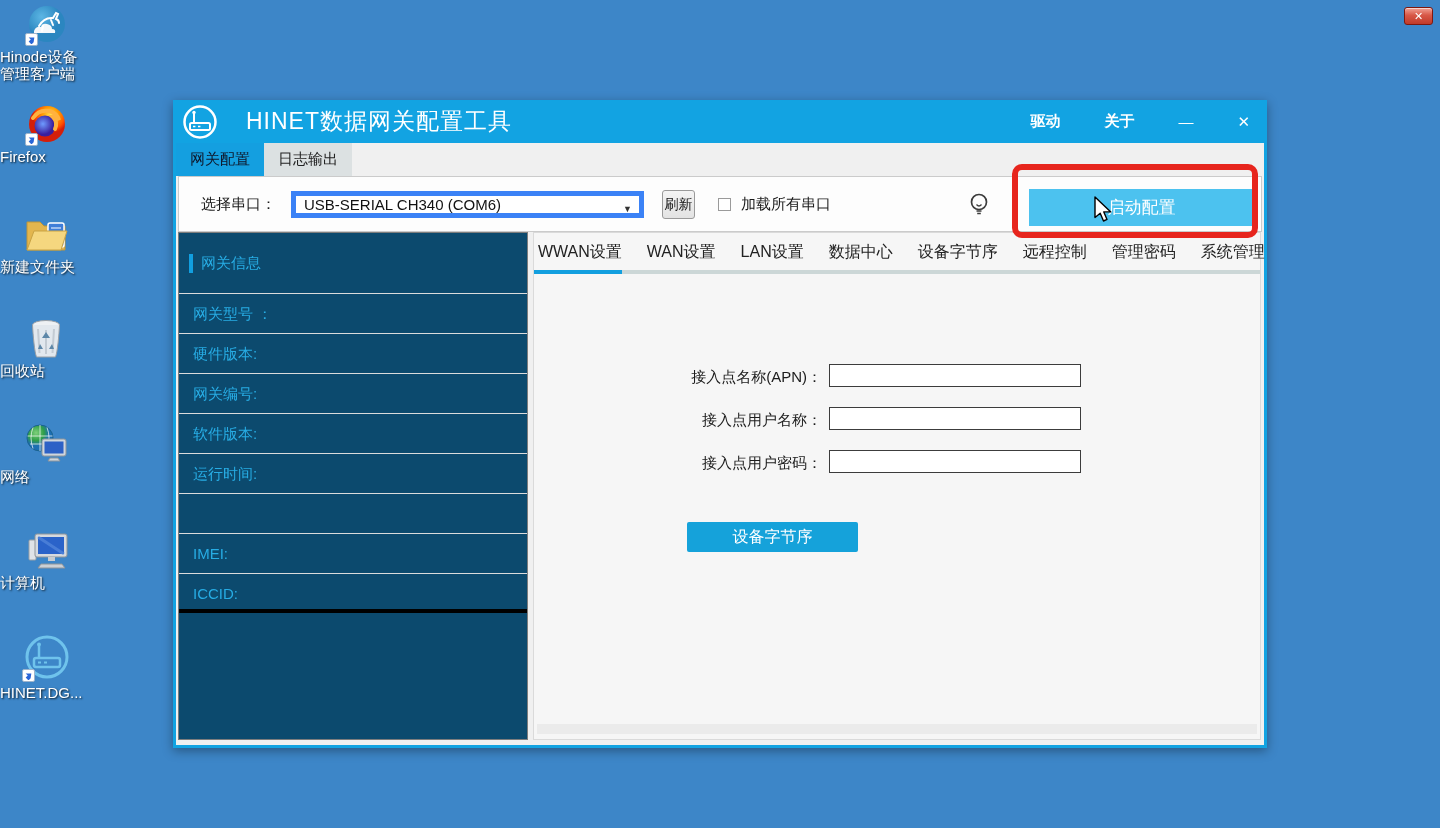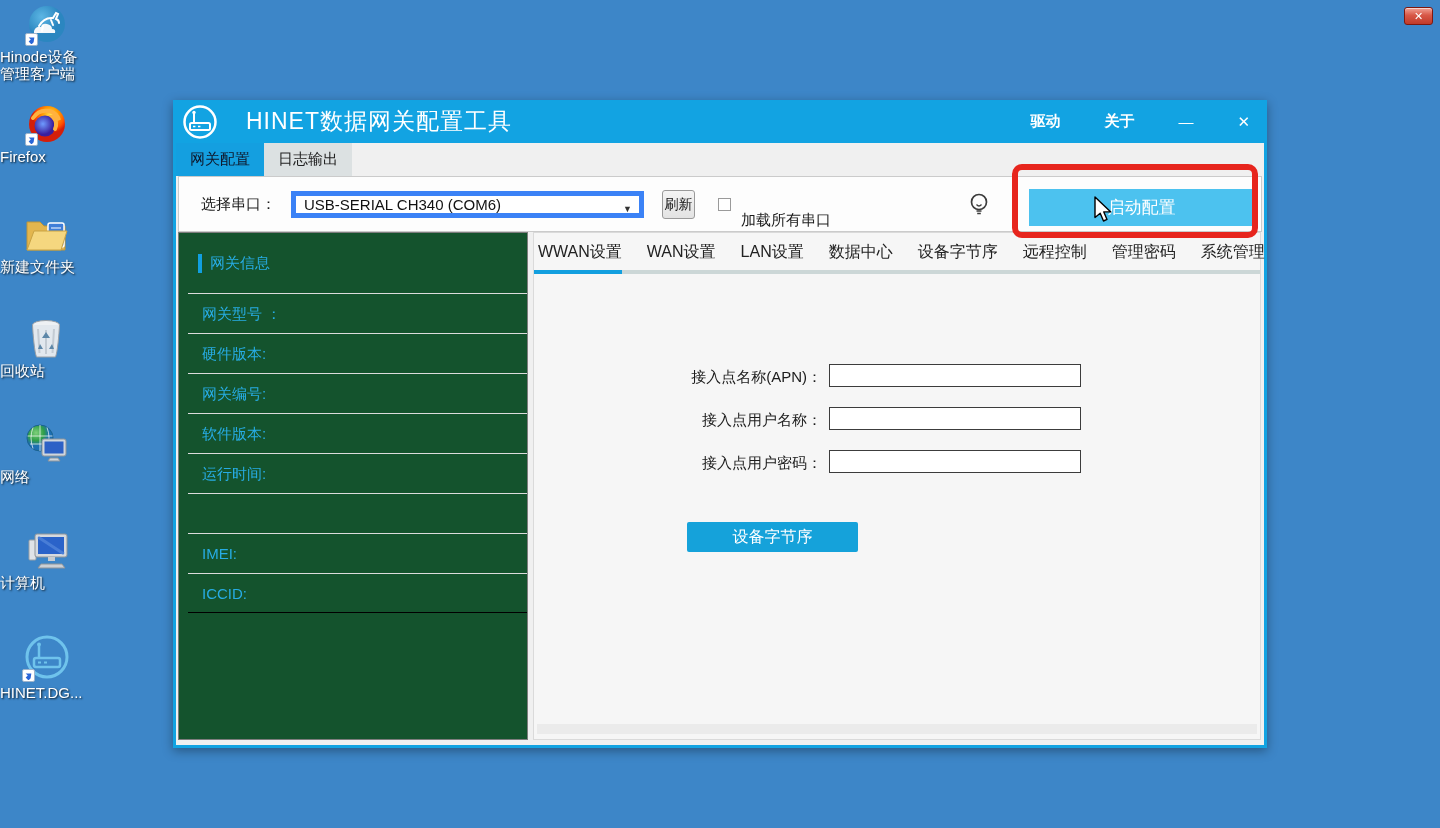--- a/index.html
+++ b/index.html
@@ -68,46 +68,46 @@
   .combo .caret { position:absolute; right:7px; top:8px; font-size:9px; color:#333; }
   .btn-refresh {
     position:absolute; left:483px; top:13px; width:33px; height:29px;
     background:linear-gradient(#f4f4f4,#e3e3e3); border:1px solid #9a9a9a; border-radius:3px;
     font-size:14px; text-align:center; line-height:27px; color:#111;
   }
   .chk {
     position:absolute; left:539px; top:21px; width:13px; height:13px;
     background:#fff; border:1px solid #9a9a9a;
   }
-  .chk-label { position:absolute; left:562px; top:34px; font-size:15px; color:#1a1a1a; }
+  .chk-label { position:absolute; left:562px; top:18px; font-size:15px; color:#1a1a1a; }
   .bulb { position:absolute; left:789px; top:15px; }
   .btn-start {
     position:absolute; left:850px; top:12px; width:225px; height:37px;
     background:#4cc2ef; color:#fff; font-size:17px;
     display:flex; align-items:center; justify-content:center; border:none;
   }
 
   .annot {
     position:absolute; left:836px; top:64px; width:246px; height:74px;
     border:6px solid #e7251d; border-radius:10px; z-index:20; pointer-events:none;
   }
 
   
   .info-panel {
     position:absolute; left:2px; top:132px; width:350px; height:508px;
-    background:#14532d; border:1px solid #7d7d7d;padding-left:9px;
+    background:#0c4a6e; border:1px solid #7d7d7d;
   }
   .info-head { display:flex; align-items:center; height:60px; padding-left:10px; }
   .info-head .bar { width:4px; height:19px; background:#119fe0; margin-right:8px; }
   .info-head .txt { color:#27ace4; font-size:15px; }
   .info-row {
     height:40px; border-top:1px solid #dcdcdc; line-height:39px;
     padding-left:14px; color:#27ace4; font-size:15px;
   }
-  .info-row.last { border-bottom:1px solid #000000; }
+  .info-row.last { border-bottom:4px solid #000000; }
 
   
   .cfg-panel {
     position:absolute; left:357px; top:132px; width:728px; height:508px;
     background:#f6f6f6; border:1px solid #dadada;
   }
   .cfg-tabs { position:absolute; left:4px; top:9px; display:flex; gap:25px; font-size:16px; color:#222; }
   .cfg-tab { white-space:nowrap; }
   .tab-track { position:absolute; left:0; right:0; top:37px; height:4px; background:#ccd7d7; }
   .tab-active-line { position:absolute; left:0; top:37px; width:88px; height:4px; background:#129fdf; z-index:2; }

